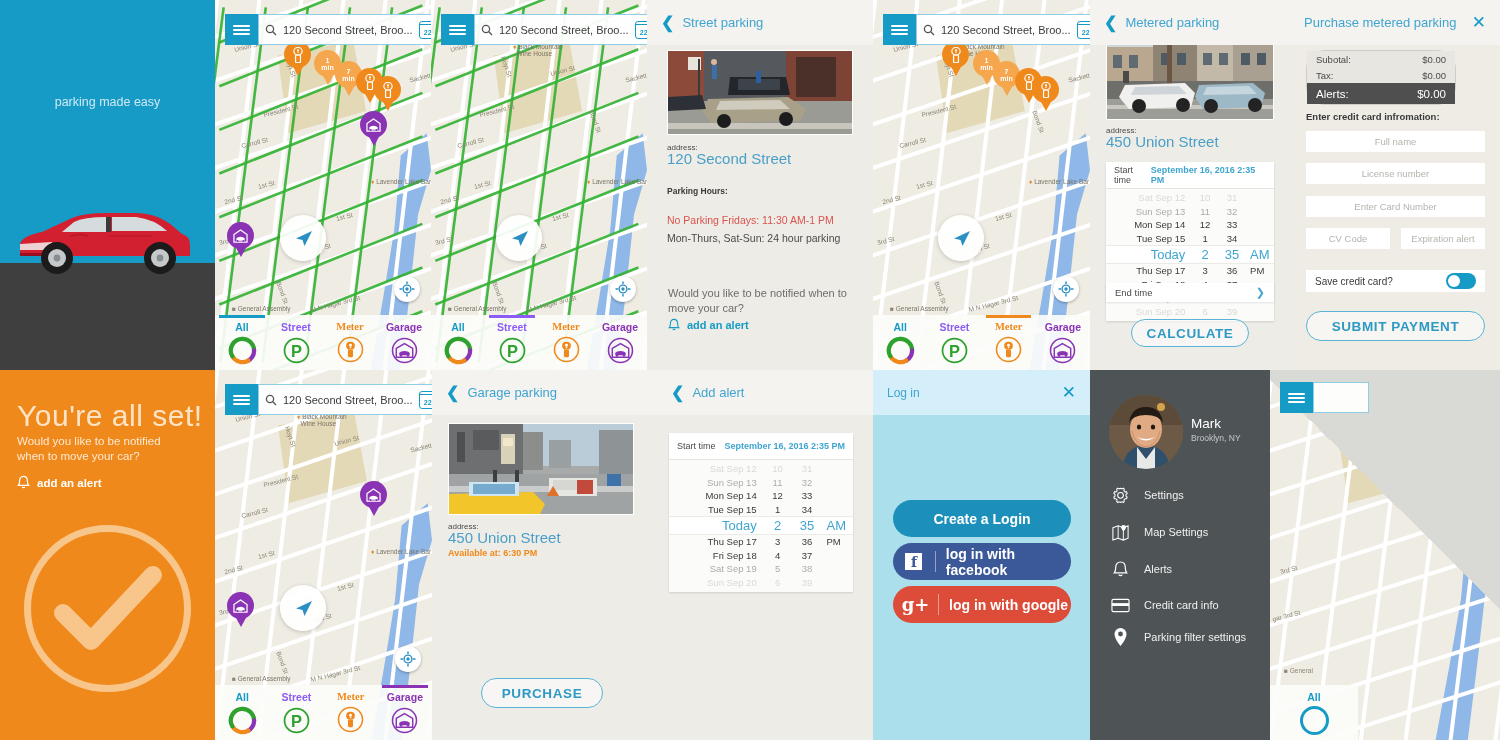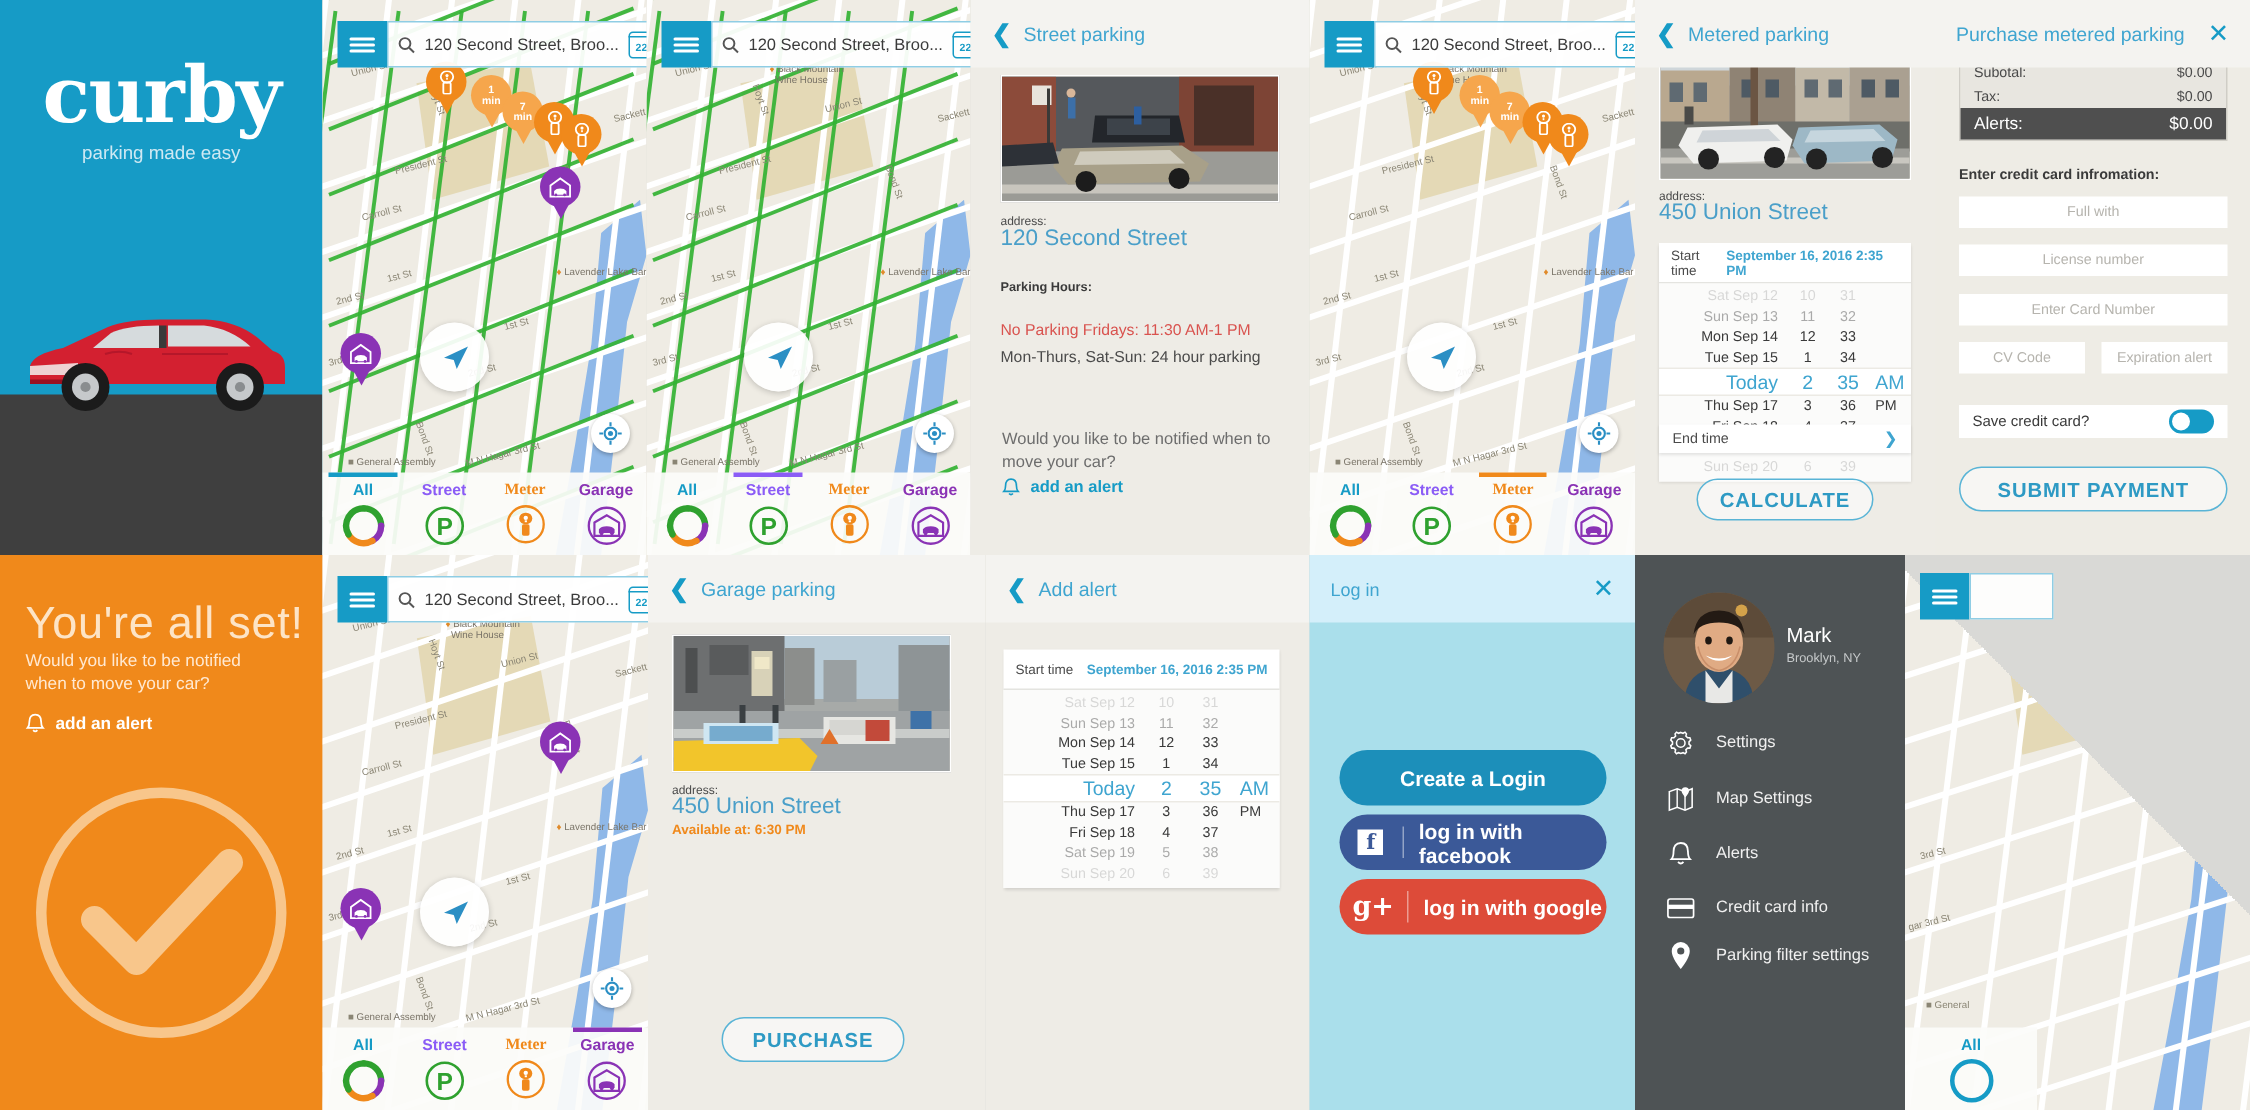--- a/index.html
+++ b/index.html
@@ -127,21 +127,20 @@
   .mitem .mi { width:22px; height:22px; display:flex; align-items:center; justify-content:center; }
 
   .stubmap { background:#efece4; }
 </style>
 </head>
 <body>
 
 <div class="board">
 
   <div class="screen splash">
-    <div class="splash-logo">curby</div>
     <div class="splash-tag">parking made easy</div>
     <div class="splash-road"></div>
     <svg class="splash-car" viewBox="0 0 185 80">
       <path d="M8 58 L8 46 Q10 38 30 34 L60 20 Q72 15 95 15 L125 15 Q148 16 163 30 L170 36 Q178 38 178 47 L178 58 Z" fill="#D32030"></path>
       <path d="M62 24 Q72 19 94 19 L94 34 L50 34 Z" fill="#D6DBDD"></path>
       <path d="M100 19 L124 19 Q142 21 155 33 L100 33 Z" fill="#D6DBDD"></path>
       <rect x="94" y="19" width="5" height="15" fill="#3a3a3a"></rect>
       <path d="M8 46 L40 44 L40 52 L8 52 Z" fill="#F2F2F0" opacity=".85"></path>
       <rect x="8" y="55" width="22" height="3" fill="#9a1020"></rect>
       <circle cx="45" cy="60" r="16" fill="#1b1b1b"></circle>
@@ -791,36 +790,36 @@
       <span class="chevr">❯</span>
     </div>
     <div class="pillbtn" style="left:41px; top:319px; width:118px; height:28px;">CALCULATE</div>
   </div>
 
   <div class="screen panel" style="left:1290px; top:0; width:210px; height:370px; background:#eeece5;">
     <div class="p-head">
       <span class="p-title">Purchase metered parking</span>
       <span class="p-x">✕</span>
     </div>
-    <div class="totbox" style="left:16px; top:39px; width:179px;">
+    <div class="totbox" style="left:16px; top:50px; width:150px;border-radius:19px;">
       <div class="totrow">
         <span>Subotal:</span>
         <span class="amt">$0.00</span>
       </div>
       <div class="totrow">
         <span>Tax:</span>
         <span class="amt">$0.00</span>
       </div>
       <div class="totrow total">
         <span>Alerts:</span>
         <span class="amt">$0.00</span>
       </div>
     </div>
     <div class="cc-label" style="left:16px; top:111px;">Enter credit card infromation:</div>
-    <div class="ccfield" style="left:16px; top:131px; width:179px; height:21px;">Full with</div>
+    <div class="ccfield" style="left:16px; top:131px; width:179px; height:21px;">Full name</div>
     <div class="ccfield" style="left:16px; top:163px; width:179px; height:21px;">License number</div>
     <div class="ccfield" style="left:16px; top:196px; width:179px; height:21px;">Enter Card Number</div>
     <div class="ccfield" style="left:16px; top:228px; width:84px; height:21px;">CV Code</div>
     <div class="ccfield" style="left:111px; top:228px; width:84px; height:21px;">Expiration alert</div>
     <div class="savecc" style="left:16px; top:270px; width:179px; height:22px;">
       <span>Save credit card?</span>
       <span class="toggle"></span>
     </div>
     <div class="pillbtn" style="left:16px; top:311px; width:179px; height:30px;">SUBMIT PAYMENT</div>
   </div>

